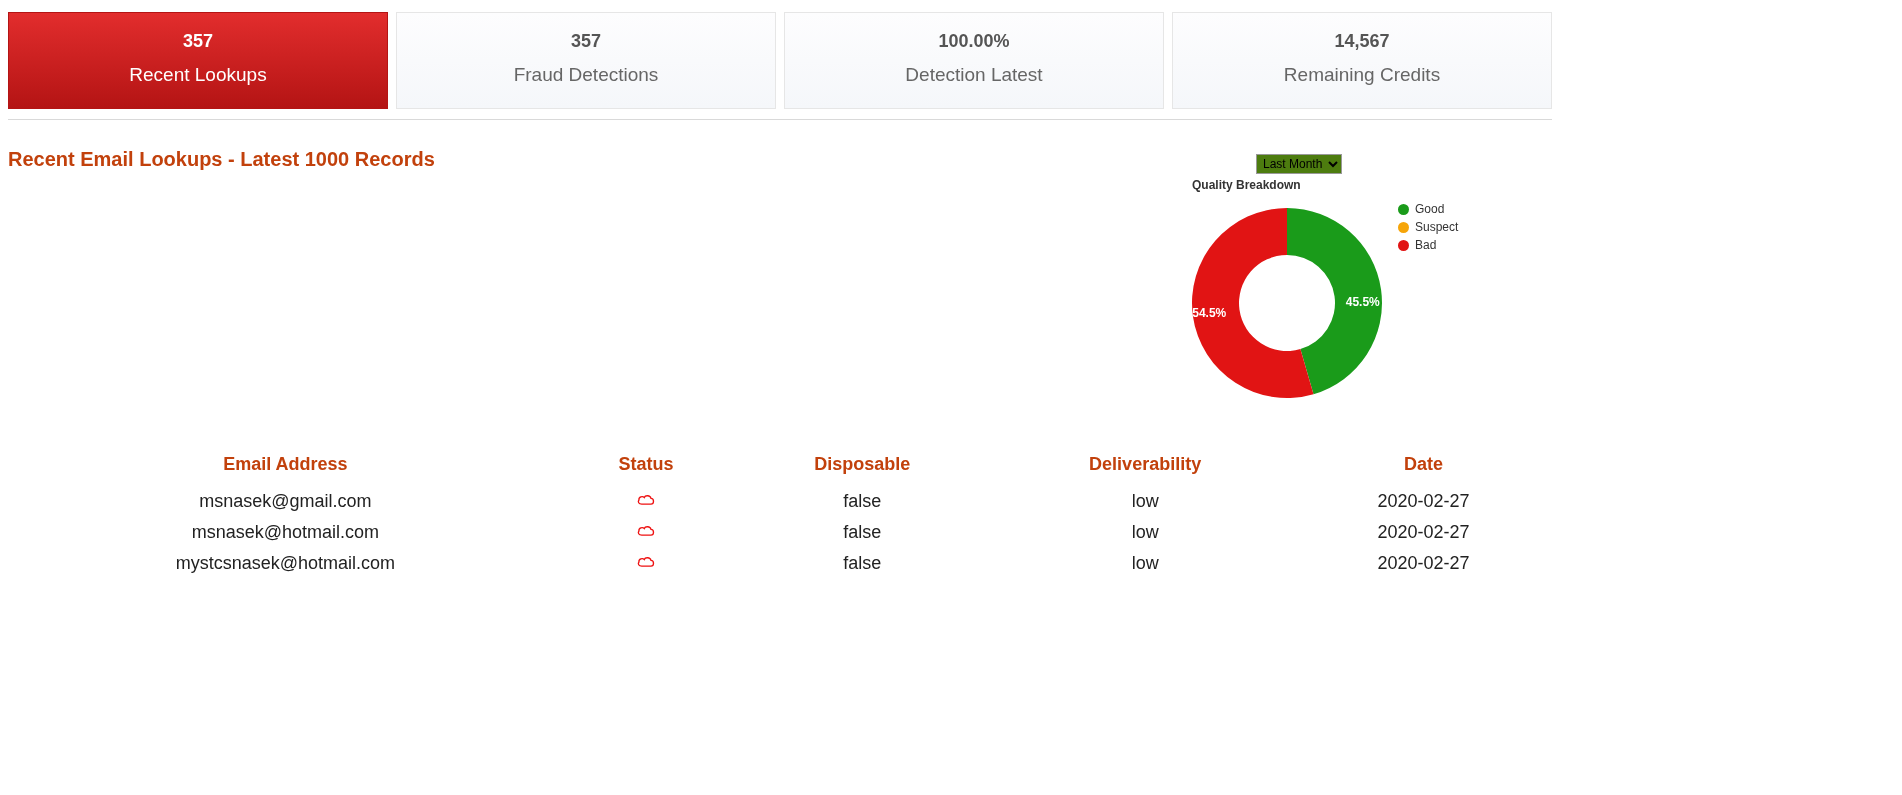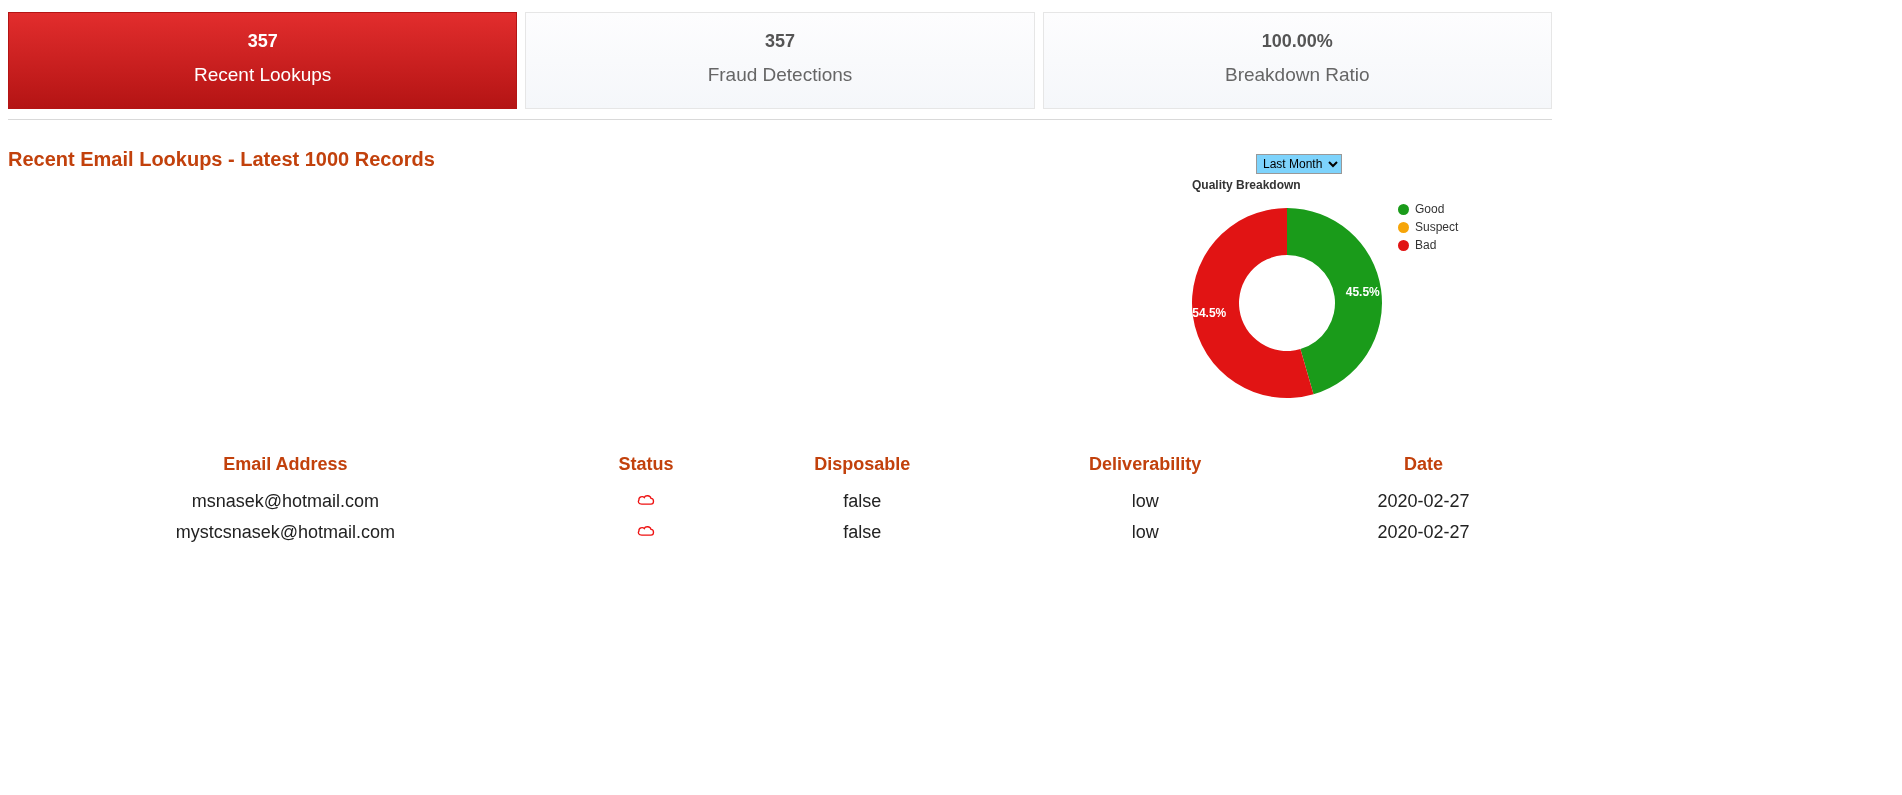--- a/index.html
+++ b/index.html
@@ -26,21 +26,21 @@
 }
 .card .val { font-size: 18px; font-weight: bold; color:#555; }
 .card.active .val { color:#fff; }
 .card .lbl { font-size: 19px; margin-top: 12px; color:#666; }
 .card.active .lbl { color:#fff; }
 
 .divider { border-top:1px solid #d9d9d9; margin:10px 0 28px; }
 
 .section-head { display:flex; align-items:flex-start; }
 .section-title { font-size:20px; font-weight:bold; color:#c2410c; flex:1; }
-.range-select { font-size:12px; border:1px solid #999; background:#7dd3fc; padding:1px 2px; margin-top:6px; margin-right:210px;}
+.range-select { font-size:12px; border:1px solid #999; background:#4d7c0f; padding:1px 2px; margin-top:6px; margin-right:210px;}
 
 .chart-wrap { display:flex; justify-content:flex-end; margin-top:4px; margin-bottom:40px; }
 .chart-box { width:370px; }
 .chart-title { font-size:12px; font-weight:bold; text-align:left; margin-left:10px; margin-bottom:6px; }
 .chart-body { display:flex; }
 .donut { width:210px; height:210px; position:relative; }
 .donut svg { width:210px; height:210px; }
 .donut .pct { position:absolute; color:#fff; font-size:12px; font-weight:bold; }
 .legend { font-size:12px; margin-left:6px; margin-top:4px; }
 .legend .item { display:flex; align-items:center; margin-bottom:4px; }
@@ -63,38 +63,42 @@
       <div class="card active">
         <div class="val">357</div>
         <div class="lbl">Recent Lookups</div>
       </div>
       <div class="card">
         <div class="val">357</div>
         <div class="lbl">Fraud Detections</div>
       </div>
       <div class="card">
         <div class="val">100.00%</div>
-        <div class="lbl">Breakdown Ratio</div>
+        <div class="lbl">Detection Latest</div>
+      </div>
+      <div class="card">
+        <div class="val">14,567</div>
+        <div class="lbl">Remaining Credits</div>
       </div>
     </div>
   <div class="divider"></div>
 
   <div class="section-head">
     <div class="section-title">Recent Email Lookups - Latest 1000 Records</div>
     <select class="range-select" id="range-select"><option>Last Month</option></select>
   </div>
 
   <div class="chart-wrap">
     <div class="chart-box">
       <div class="chart-title">Quality Breakdown</div>
       <div class="chart-body">
         <div class="donut" id="donut"><svg viewBox="0 0 210 210">
               <path d="M 105 10 A 95 95 0 0 1 131.50415507372676 196.2279001393096 L 118.391573089883 151.09409691249328 A 48 48 0 0 0 105 57 Z" fill="#1a9b1a"></path>
               <path d="M 131.50415507372676 196.2279001393096 A 95 95 0 1 1 104.99999999999999 10 L 104.99999999999999 57 A 48 48 0 1 0 118.391573089883 151.09409691249328 Z" fill="#e11414"></path>
-            </svg><div class="pct" style="left: 163.727px; top: 87px;">45.5%</div><div class="pct" style="left: 10.2732px; top: 107.92px;">54.5%</div></div>
+            </svg><div class="pct" style="left: 163.727px; top: 97px;">45.5%</div><div class="pct" style="left: 10.2732px; top: 107.92px;">54.5%</div></div>
         <div class="legend" id="legend">
             <div class="item">
               <span class="sw" style="background: rgb(26, 155, 26);"></span>
               <span>Good</span>
             </div>
             <div class="item">
               <span class="sw" style="background: rgb(246, 165, 9);"></span>
               <span>Suspect</span>
             </div>
             <div class="item">
@@ -111,20 +115,29 @@
         <tr id="thead-row">
           <th>Email Address</th>
           <th>Status</th>
           <th>Disposable</th>
           <th>Deliverability</th>
           <th>Date</th>
         </tr>
       </thead>
     <tbody id="tbody">
         <tr>
+          <td>msnasek@gmail.com</td>
+          <td><span class="cloud-icon"><svg viewBox="0 0 24 16">
+                <path d="M7 13 C3 13 2 10 3.5 8 C3 4 8 3 10 5 C11 2 17 2 18 6 C22 6 22 13 18 13 Z"></path>
+              </svg></span></td>
+          <td>false</td>
+          <td>low</td>
+          <td>2020-02-27</td>
+        </tr>
+        <tr>
           <td>msnasek@hotmail.com</td>
           <td><span class="cloud-icon"><svg viewBox="0 0 24 16">
                 <path d="M7 13 C3 13 2 10 3.5 8 C3 4 8 3 10 5 C11 2 17 2 18 6 C22 6 22 13 18 13 Z"></path>
               </svg></span></td>
           <td>false</td>
           <td>low</td>
           <td>2020-02-27</td>
         </tr>
         <tr>
           <td>mystcsnasek@hotmail.com</td>

